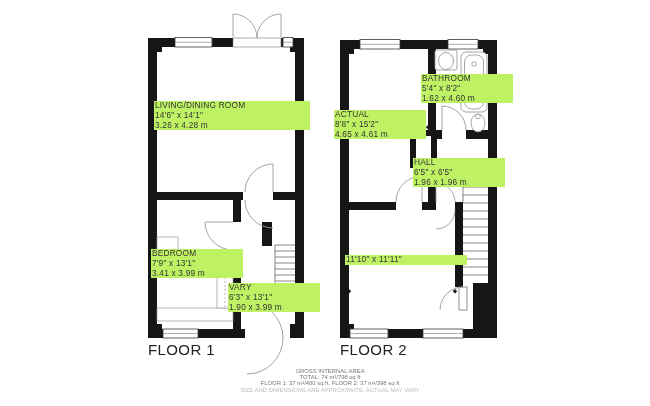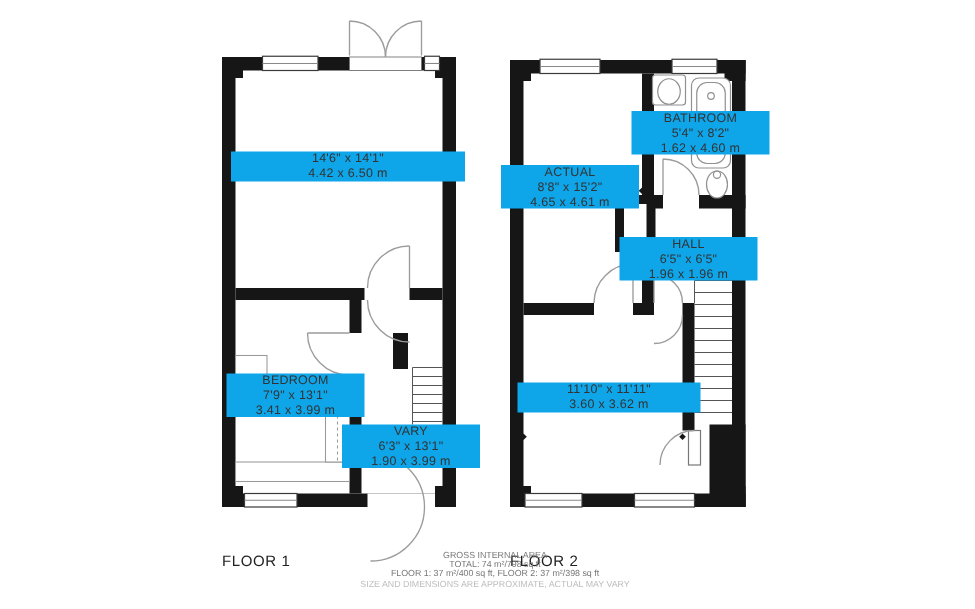--- a/index.html
+++ b/index.html
@@ -1,24 +1,24 @@
 <!DOCTYPE html>
 <html><head>
 <meta charset="utf-8">
 <style>
   html,body{margin:0;padding:0;background:#ffffff;}
   body{width:650px;height:406px;position:relative;overflow:hidden;
        font-family:"Liberation Sans",sans-serif;}
   .plan-svg{position:absolute;}
-  .room-label{position:absolute;text-align:center;color:#333;
+  .room-label{position:absolute;text-align:left;color:#333;
               font-size:8.3px;line-height:9.8px;letter-spacing:.2px;
-              background:#0ea5e9;padding:0 1px;}
+              background:#bef264;padding:0 1px;}
   .room-label .rname{white-space:nowrap;}
-  .floor-label{position:absolute;font-size:10px;color:#222;
-               letter-spacing:.4px;margin-top:28px;}
+  .floor-label{position:absolute;font-size:15px;color:#222;
+               letter-spacing:.4px;}
   .footer{position:absolute;left:155px;top:368px;width:350px;
           text-align:center;font-size:5.9px;line-height:6.2px;color:#777;}
   .footer .muted{color:#bdbdbd;}
   svg{shape-rendering:geometricPrecision;}
 </style>
 </head>
 <body>
 
 <svg class="plan-svg" style="left:140px;top:8px" width="170" height="372" viewBox="0 0 170 372">
 
@@ -187,22 +187,23 @@
     <path d="M106,78 l2.2,2.2 -2.2,2.2 -2.2,-2.2 z"></path>
       <path d="M156,78 l2.2,2.2 -2.2,2.2 -2.2,-2.2 z"></path>
     <path d="M106,168 l2.2,2.2 -2.2,2.2 -2.2,-2.2 z"></path>
       <path d="M129,168 l2.2,2.2 -2.2,2.2 -2.2,-2.2 z"></path>
     <path d="M17,281 l2.2,2.2 -2.2,2.2 -2.2,-2.2 z"></path>
       <path d="M123,281 l2.2,2.2 -2.2,2.2 -2.2,-2.2 z"></path>
   </g>
 </svg>
 
 <div class="room-label" style="left:154px;top:101px;width:154px">
+  <div class="rname">LIVING/DINING ROOM</div>
   <div>14'6" x 14'1"</div>
-  <div>4.42 x 6.50 m</div>
+  <div>3.26 x 4.28 m</div>
 </div>
 <div class="room-label" style="left:151px;top:249px;width:90px">
   <div class="rname">BEDROOM</div>
   <div>7'9" x 13'1"</div>
   <div>3.41 x 3.99 m</div>
 </div>
 <div class="room-label" style="left:228px;top:283px;width:90px">
   <div class="rname">VARY</div>
   <div>6'3" x 13'1"</div>
   <div>1.90 x 3.99 m</div>
@@ -217,21 +218,20 @@
   <div>5'4" x 8'2"</div>
   <div>1.62 x 4.60 m</div>
 </div>
 <div class="room-label" style="left:413px;top:158px;width:90px">
   <div class="rname">HALL</div>
   <div>6'5" x 6'5"</div>
   <div>1.96 x 1.96 m</div>
 </div>
 <div class="room-label" style="left:345px;top:255px;width:120px">
   <div>11'10" x 11'11"</div>
-  <div>3.60 x 3.62 m</div>
 </div>
 
 <div class="floor-label" style="left:148px;top:341px">FLOOR 1</div>
 <div class="floor-label" style="left:340px;top:341px">FLOOR 2</div>
 
 <div class="footer">
   <div>GROSS INTERNAL AREA</div>
   <div>TOTAL: 74 m²/798 sq ft</div>
   <div>FLOOR 1: 37 m²/400 sq ft, FLOOR 2: 37 m²/398 sq ft</div>
   <div class="muted">SIZE AND DIMENSIONS ARE APPROXIMATE, ACTUAL MAY VARY</div>

